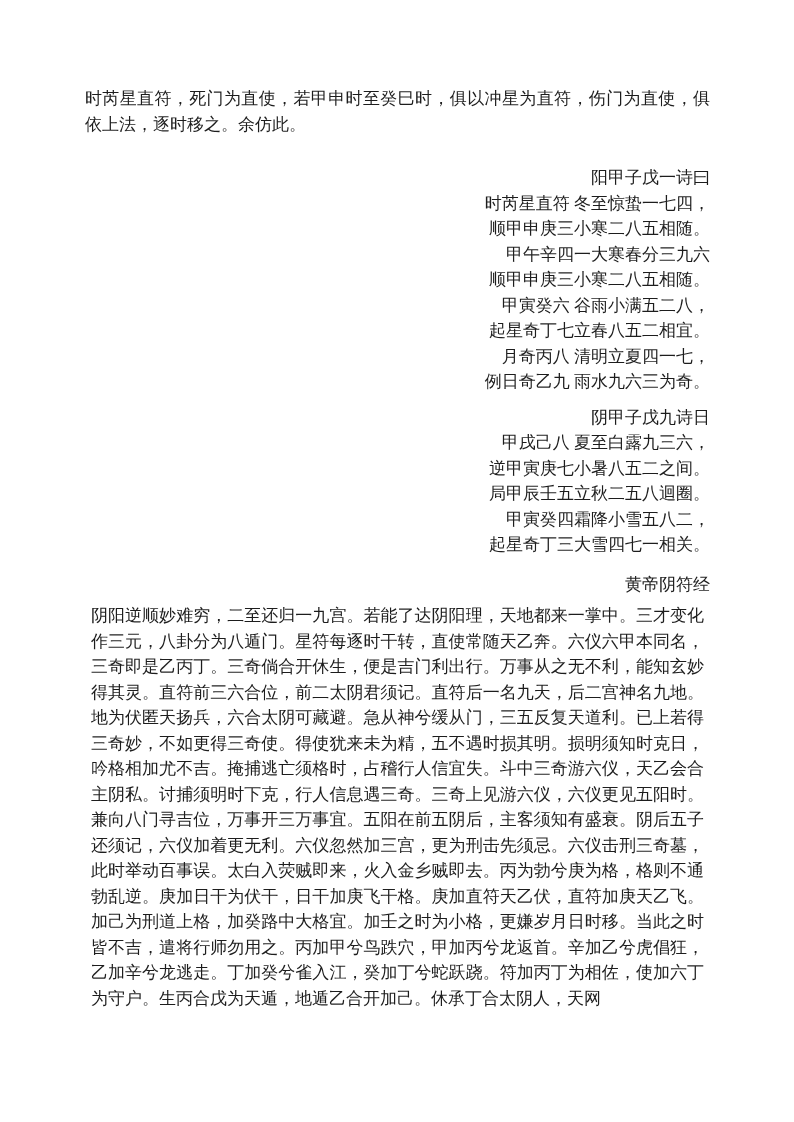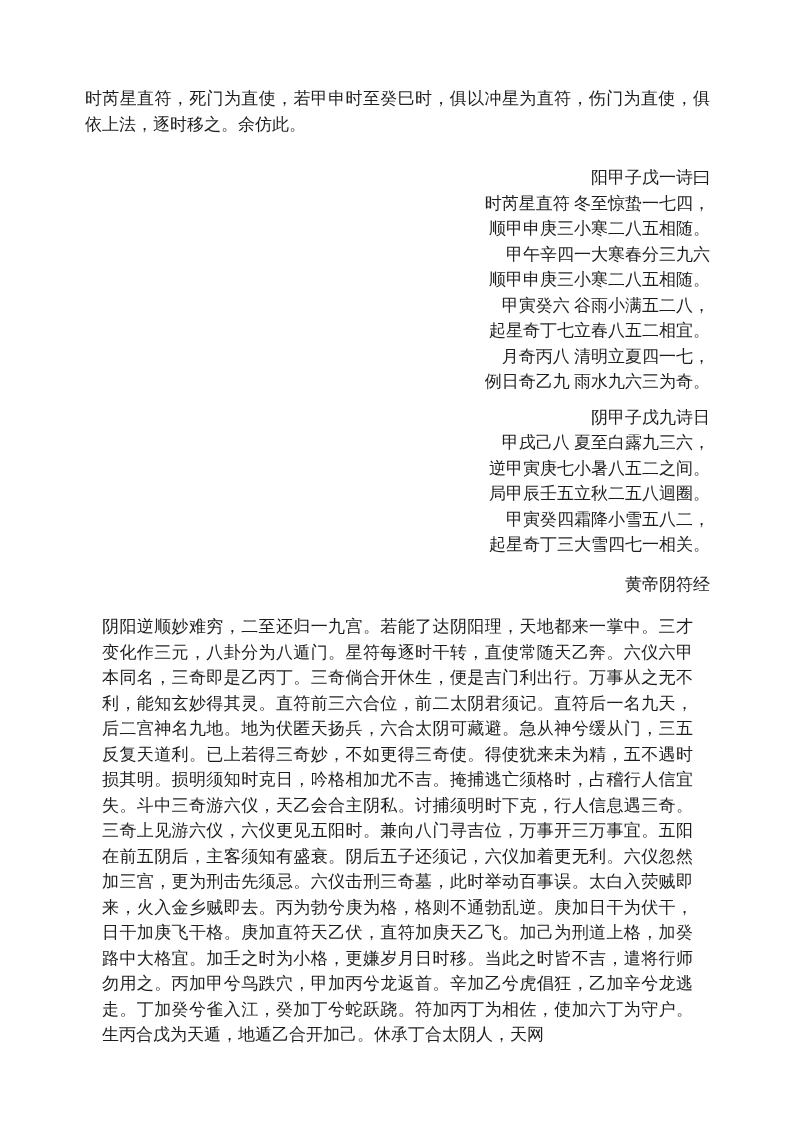--- a/index.html
+++ b/index.html
@@ -38,21 +38,21 @@
     margin-bottom: 10px;
   }
   .poem-yin {
     margin-bottom: 14px;
   }
   .poem-heading, .poem-line, .section-heading {
     white-space: pre;
     text-align: right;
   }
   .body-para {
-    margin: 17px;
+    margin: 6px;
     text-align: justify;
     text-justify: inter-ideograph;
   }
 </style>
 </head>
 <body>
 
 <div class="page">
 
   <p class="para intro">时芮星直符，死门为直使，若甲申时至癸巳时，俱以冲星为直符，伤门为直使，俱依上法，逐时移之。余仿此。</p>

